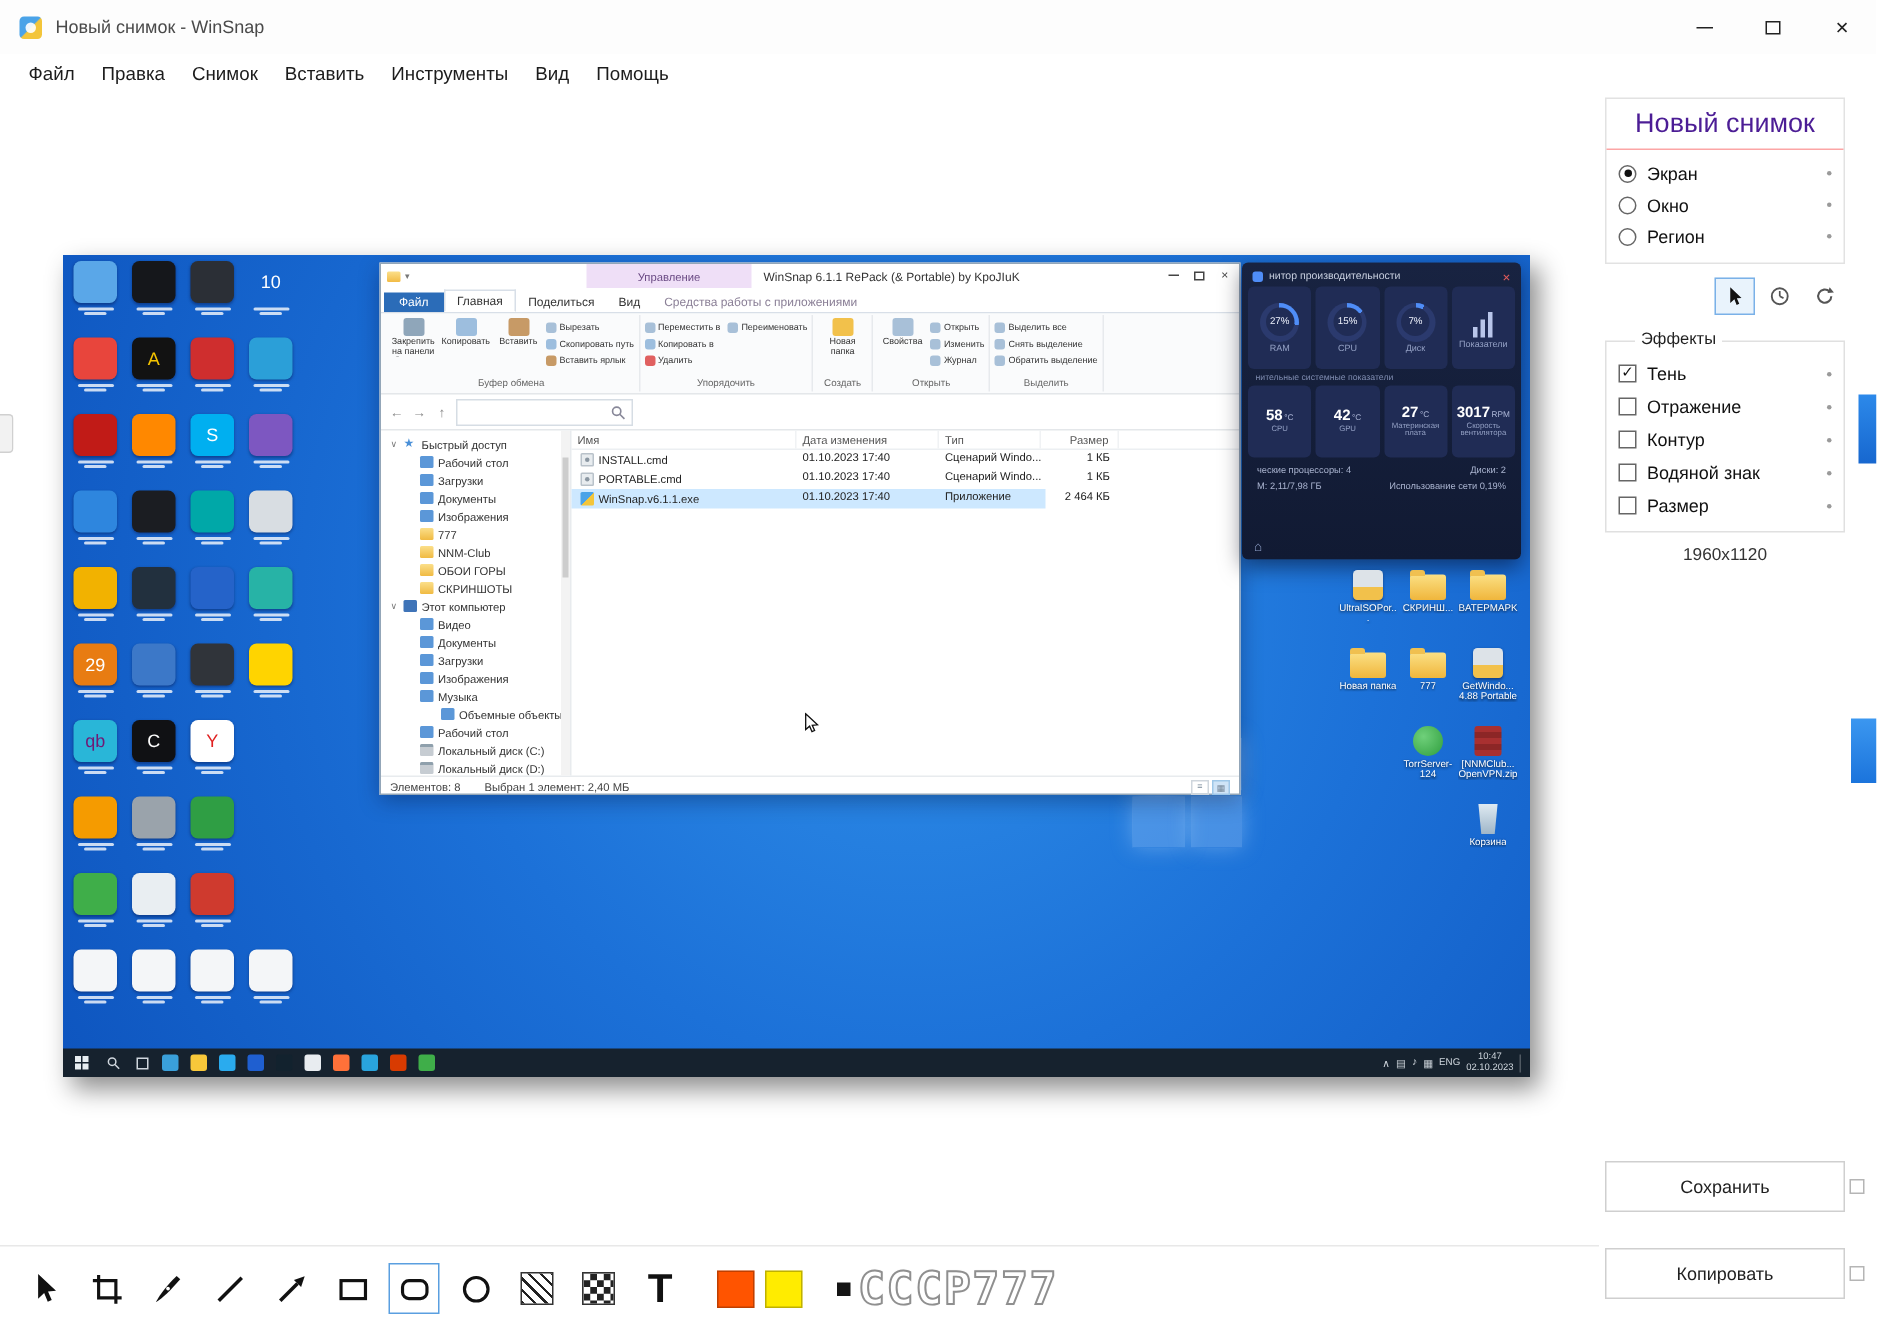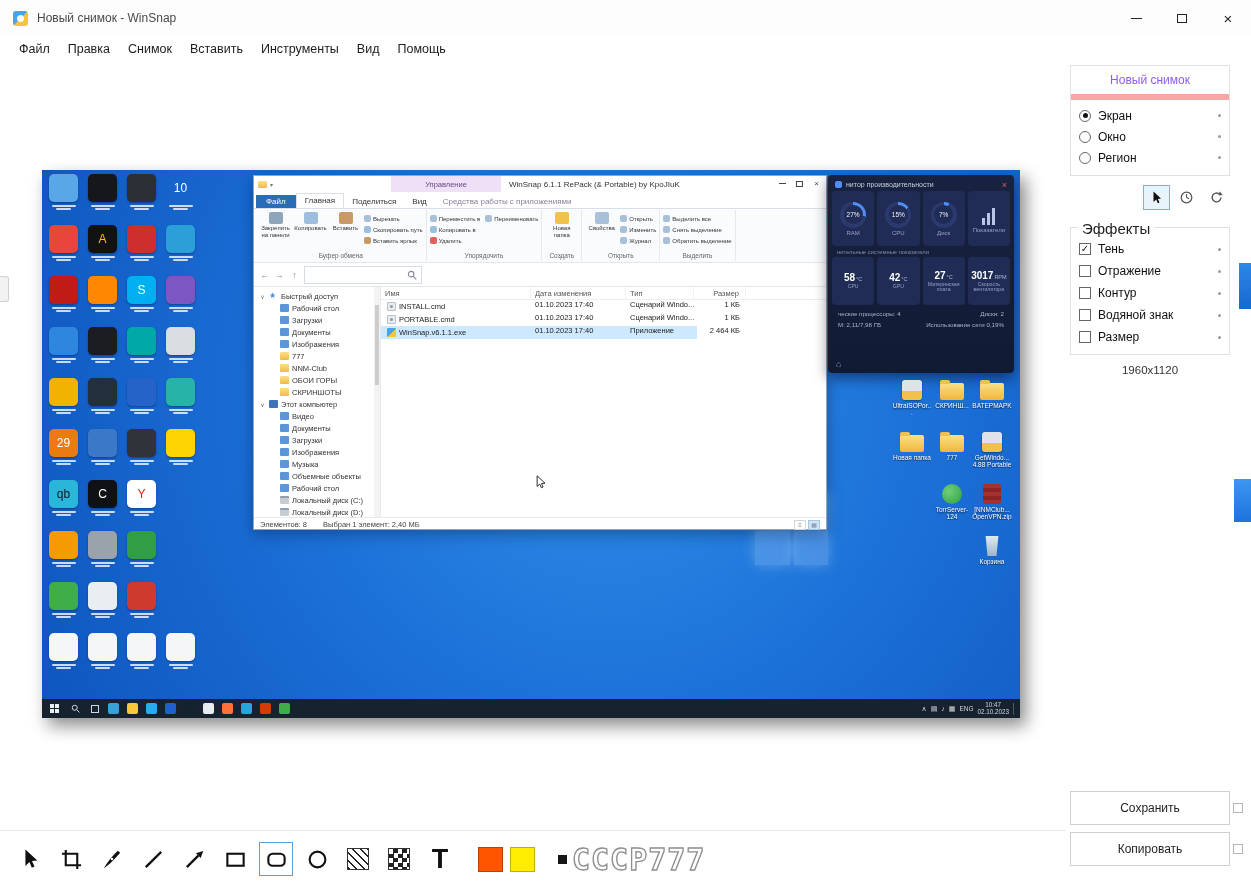--- a/index.html
+++ b/index.html
@@ -164,37 +164,37 @@
   .tool.text-tool{font-size:27px;font-weight:600}
   .swatch{width:25px;height:25px;border:1px solid rgba(0,0,0,.25)}
   .swatch.stroke{margin-left:14px}
   .font-sample{margin-left:16px;display:flex;align-items:center;gap:5px}
   .fs-square{width:9px;height:9px;background:#151515}
   .fs-text{font-family:"DejaVu Sans Mono",monospace;font-size:30px;font-weight:bold;letter-spacing:1px;color:#fff;-webkit-text-stroke:1.3px #8f8f8f;text-shadow:0 0 1px #8f8f8f}
 
   
   .sidebar{flex:1;display:flex;flex-direction:column;padding:3px 0 21px 4px}
   .box{width:160px;border:1px solid #e2e2e2;background:#fff}
-  .box-head{height:34px;display:flex;align-items:center;justify-content:center;font-size:12px;color:#8b5cf6;border-bottom:6px solid #fca5a5}
+  .box-head{height:34px;display:flex;align-items:center;justify-content:center;font-size:18px;color:#4c1d95;border-bottom:1px solid #fca5a5}
   .modes{padding:5px 8px 7px}
   .mode-row{height:21px;display:flex;align-items:center;gap:7px}
   .radio{width:12px;height:12px;border:1px solid #666;border-radius:50%;position:relative;background:#fff;flex:none}
   .radio.on::after{content:"";position:absolute;inset:2.5px;background:#111;border-radius:50%}
   .mode-label,.fx-label{font-size:12px;color:#111}
   .mdot{margin-left:auto;width:3px;height:3px;border-radius:50%;background:#9a9a9a;flex:none}
   .side-tools{width:160px;display:flex;justify-content:flex-end;gap:3px;margin:9px 0 2px}
   .stool{width:27px;height:25px;display:flex;align-items:center;justify-content:center;border:1px solid transparent;background:#fff}
   .stool.selected{border-color:#7ab1e8;background:#e9f3fc}
   .gbox{width:160px;border:1px solid #e0e0e0;margin-top:15px;padding:10px 8px 6px;position:relative;background:#fff}
-  .gbox-title{position:absolute;top:-8px;left:7px;background:#fff;padding:0 4px;font-size:15px;color:#1f1f1f}
+  .gbox-title{position:absolute;top:-8px;left:19px;background:#fff;padding:0 4px;font-size:11px;color:#1f1f1f}
   .fx-row{height:22px;display:flex;align-items:center;gap:7px}
   .checkbox{width:12px;height:12px;border:1px solid #666;background:#fff;display:flex;align-items:center;justify-content:center;font-size:10px;line-height:10px;color:#111;flex:none}
   .res-label{width:160px;text-align:center;margin-top:9px;font-size:11.5px;color:#333}
   .side-spacer{flex:1}
-  .act-row{display:flex;align-items:center;margin-top:7px}
+  .act-row{display:flex;align-items:center;margin-top:24px}
   .act-btn{width:160px;height:34px;border:1px solid #cfcfcf;background:#fff;font-size:12px;color:#1f1f1f;display:flex;align-items:center;justify-content:center;font-family:inherit}
   .drop-sq{width:10px;height:10px;border:1px solid #b5b5b5;margin-left:3px;flex:none}
 
   
   .dock-handle{position:absolute;left:0;top:276px;width:9px;height:26px;background:#f2f2f2;border:1px solid #d0d0d0;border-left:none;border-radius:0 3px 3px 0}
   .frag{position:absolute}
   .frag1{right:0;top:263px;width:12px;height:46px;background:linear-gradient(#2c89ea,#1767cf)}
   .frag2{right:0;top:479px;width:17px;height:43px;background:linear-gradient(#3b97f0,#1b74dc)}
 </style>
 </head>
@@ -408,21 +408,21 @@
             </div>
             <div class="dico">
               <span class="dico-b" style="background: rgb(255, 212, 0);"></span>
               <span class="dlbl">
                 <i></i>
                 <i></i>
               </span>
             </div>
             <div class="dico">
               <span class="dico-b" style="background: rgb(41, 182, 216);">
-                <span class="dico-g" style="color: #0f172a;">qb</span>
+                <span class="dico-g" style="color: #701a75;">qb</span>
               </span>
               <span class="dlbl">
                 <i></i>
                 <i></i>
               </span>
             </div>
             <div class="dico">
               <span class="dico-b" style="background: rgb(16, 17, 20);">
                 <span class="dico-g" style="color: rgb(255, 255, 255);">C</span>
               </span>
@@ -722,21 +722,21 @@
                   <span>Загрузки</span>
                 </div>
                 <div class="nav-item" style="padding-left: 26px;">
                   <span class="ni ni-blue"></span>
                   <span>Изображения</span>
                 </div>
                 <div class="nav-item" style="padding-left: 26px;">
                   <span class="ni ni-blue"></span>
                   <span>Музыка</span>
                 </div>
-                <div class="nav-item" style="padding-left: 26px;">
+                <div class="nav-item" style="padding-left: 40px;">
                   <span class="ni ni-blue"></span>
                   <span>Объемные объекты</span>
                 </div>
                 <div class="nav-item" style="padding-left: 26px;">
                   <span class="ni ni-blue"></span>
                   <span>Рабочий стол</span>
                 </div>
                 <div class="nav-item" style="padding-left: 26px;">
                   <span class="ni ni-disk"></span>
                   <span>Локальный диск (C:)</span>

